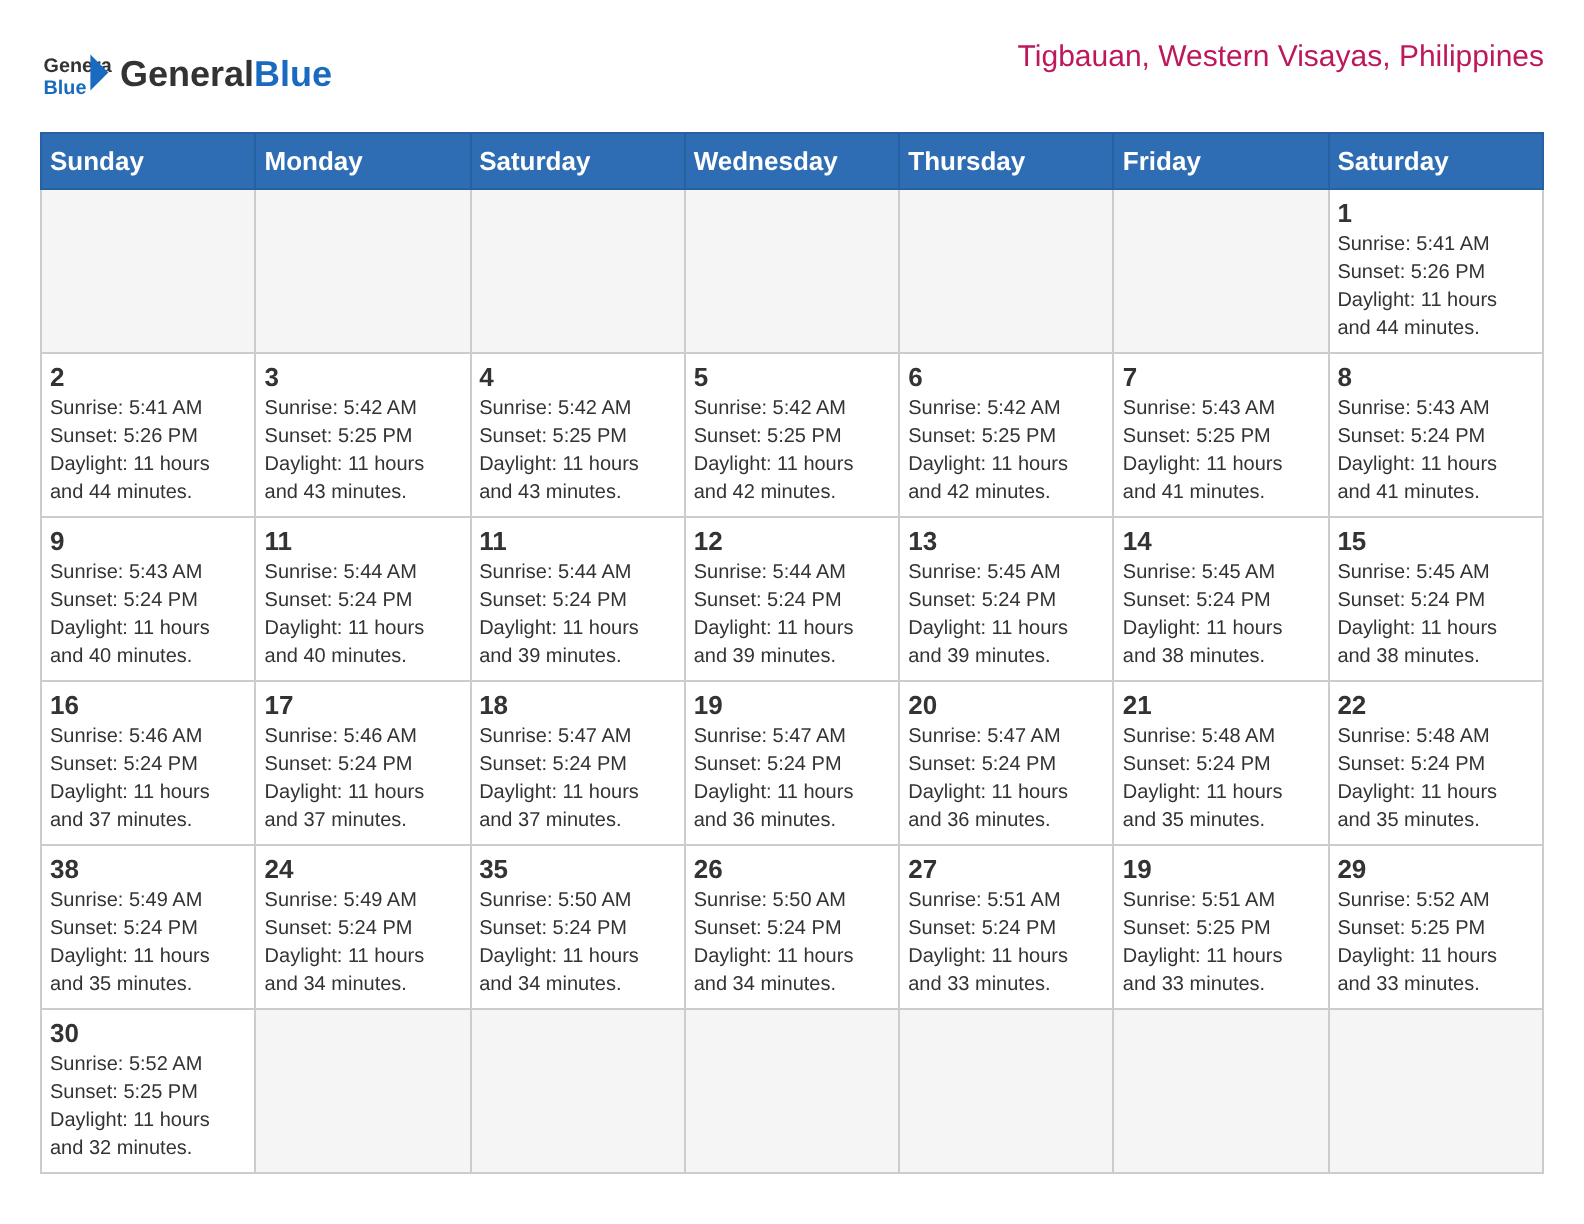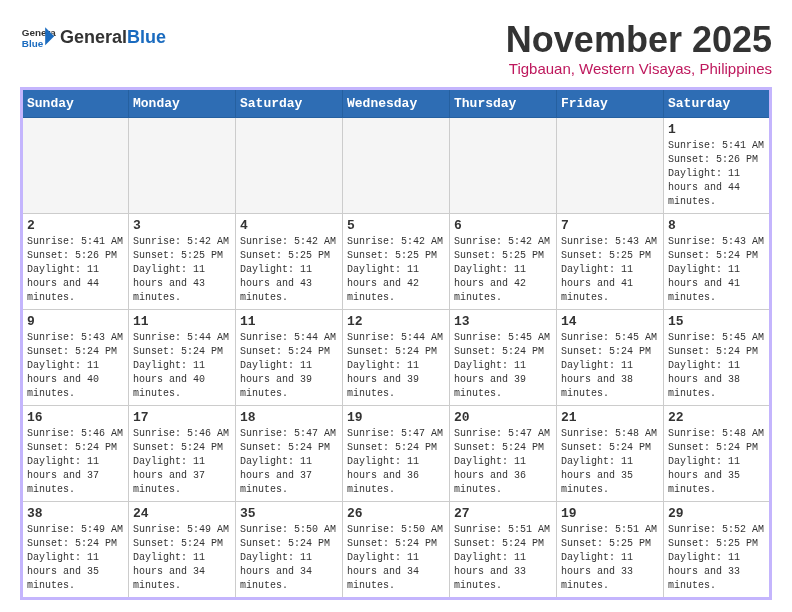--- a/index.html
+++ b/index.html
@@ -34,22 +34,21 @@
       color: #333;
       line-height: 1.1;
     }
     .location {
       font-size: 15px;
       color: #be185d;
     }
     .calendar {
       width: 100%;
       border-collapse: collapse;
-      border: 3px solid #c4b5fd;
-      font-family: Liberation Mono, monospace;
+      border: 1px solid #c4b5fd;
     }
     .calendar th {
       background: #2e6db4;
       color: #fff;
       font-size: 13px;
       font-weight: bold;
       padding: 6px 4px;
       border: 1px solid #2560a0;
       text-align: left;
     }
@@ -89,21 +88,20 @@
       <text x="2" y="30" font-size="11" font-weight="bold" fill="#1a6bbf" font-family="Arial">Blue</text>
       <polygon points="28,8 38,18 28,28" fill="#1a6bbf"></polygon>
     </svg>
     <div>
       <div style="font-size:18px;font-weight:bold;color:#333;line-height:1.1;">
         <span style="color:#333;">General</span><span style="color:#1a6bbf;">Blue</span>
       </div>
     </div>
   </div>
   <div class="title-block">
-    <div class="month-title">November 2025</div>
     <div class="location">Tigbauan, Western Visayas, Philippines</div>
   </div>
 </div>
 
 <table class="calendar">
   <thead>
     <tr>
     <th>Sunday</th>
         <th>Monday</th>
         <th>Saturday</th>
@@ -326,14 +324,29 @@
 and 33 minutes.</div>
         </td>
         <td>
           <span class="day-number">29</span>
           <div class="day-info">Sunrise: 5:52 AM
 Sunset: 5:25 PM
 Daylight: 11 hours
 and 33 minutes.</div>
         </td>
       </tr>
+      <tr>
+        <td>
+          <span class="day-number">30</span>
+          <div class="day-info">Sunrise: 5:52 AM
+Sunset: 5:25 PM
+Daylight: 11 hours
+and 32 minutes.</div>
+        </td>
+        <td class="empty-cell"></td>
+        <td class="empty-cell"></td>
+        <td class="empty-cell"></td>
+        <td class="empty-cell"></td>
+        <td class="empty-cell"></td>
+        <td class="empty-cell"></td>
+      </tr>
     </tbody>
 </table>
 
 </body></html>

